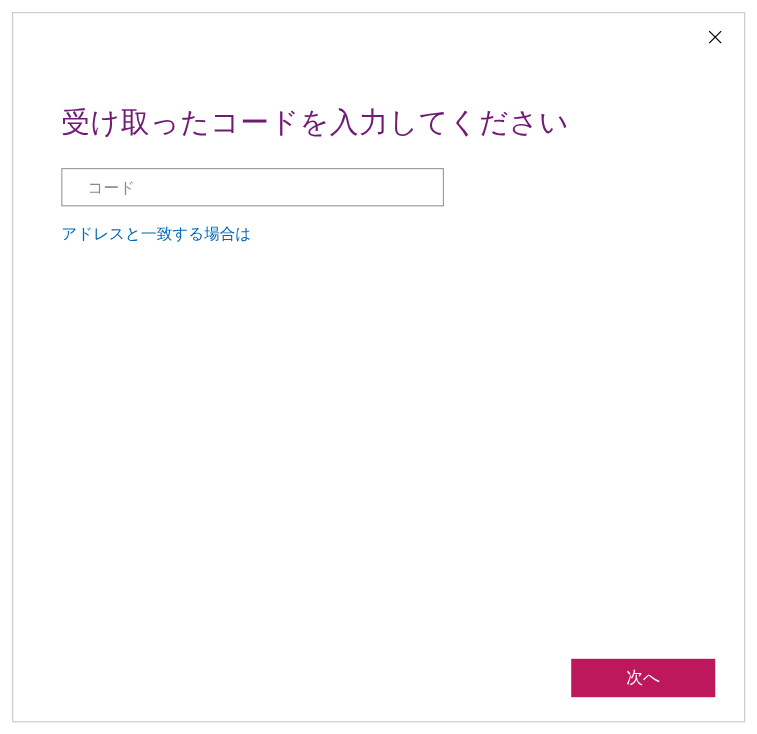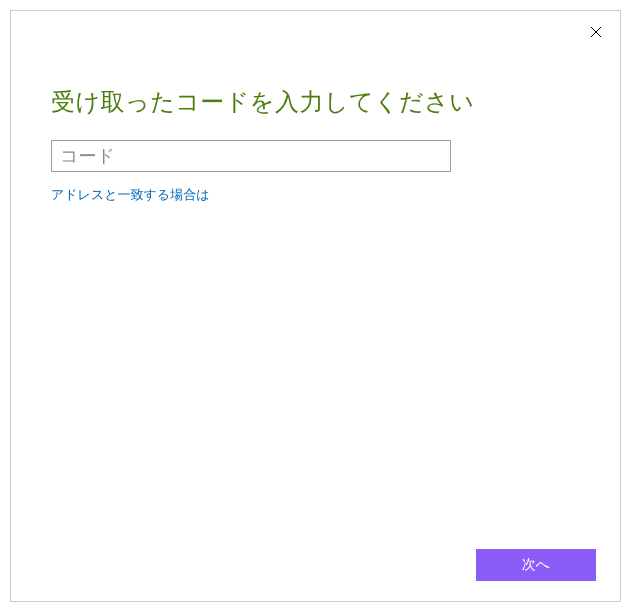--- a/index.html
+++ b/index.html
@@ -37,21 +37,21 @@
     .close-button svg {
       width: 12px;
       height: 12px;
     }
     .content {
       padding: 75px 40px 0 40px;
     }
     .page-title {
       font-size: 24px;
       font-weight: 400;
-      color: #4d7c0f;
+      color: #701a75;
       margin-bottom: 22px;
       letter-spacing: 0.5px;
     }
     .description {
       font-size: 13px;
       color: #1b1b1b;
       line-height: 1.6;
       margin-bottom: 40px;
     }
     .redacted {
@@ -72,25 +72,25 @@
         #ececec 2px,
         #ececec 4px
       );
       background-blend-mode: multiply;
       filter: blur(0.5px);
       vertical-align: middle;
       position: relative;
       top: -1px;
     }
     .code-input {
-      width: 400px;
+      width: 319px;
       height: 32px;
       border: 1px solid #9e9e9e;
-      padding: 0 8px;
-      font-size: 18px;
+      padding: 0 21px;
+      font-size: 13px;
       color: #333;
       outline: none;
       font-family: inherit;
     }
     .code-input::placeholder {
       color: #888888;
     }
     .alt-link {
       display: inline-block;
       margin-top: 14px;
@@ -98,21 +98,21 @@
       color: #0067b8;
       text-decoration: none;
       cursor: pointer;
     }
     .next-button {
       position: absolute;
       bottom: 20px;
       right: 24px;
       width: 120px;
       height: 32px;
-      background: #8b5cf6;
+      background: #be185d;
       color: #ffffff;
       border: none;
       font-size: 14px;
       cursor: pointer;
       font-family: inherit;
     }
   </style>
 </head>
 <body>
 

